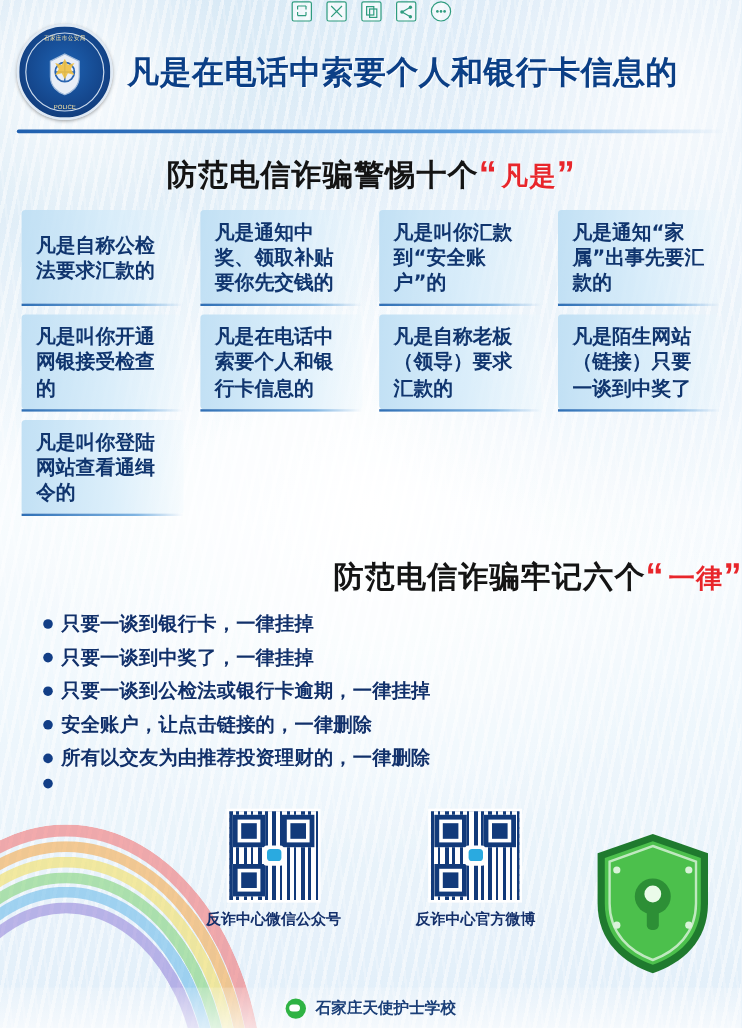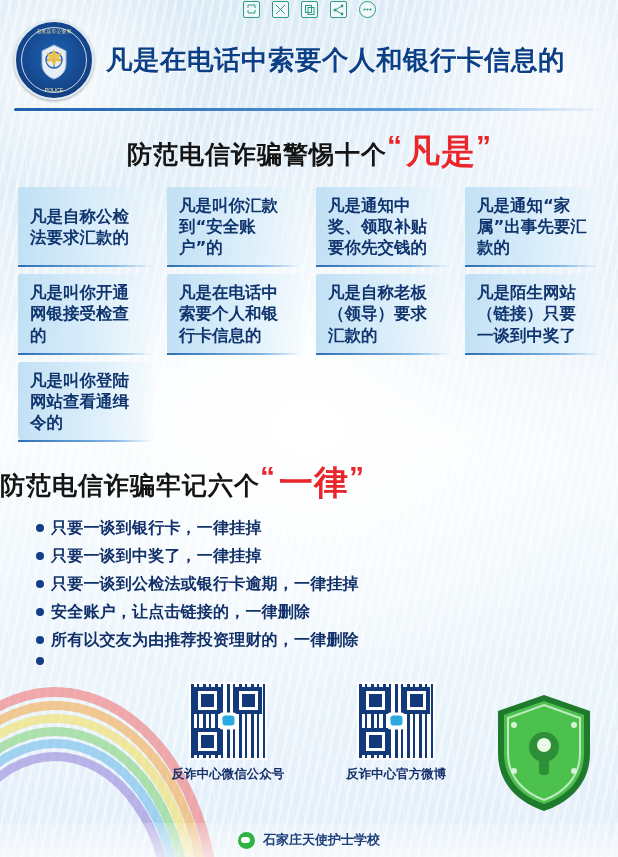--- a/index.html
+++ b/index.html
@@ -150,21 +150,21 @@
   .sec-head .blk {
     font-family: "DejaVu Sans", "Liberation Sans", sans-serif;
     font-weight: bold;
     font-size: 25px;
     color: #141414;
     letter-spacing: 1px;
   }
   .sec-head .red {
     font-family: "DejaVu Sans", "Liberation Sans", sans-serif;
     font-weight: bold;
-    font-size: 34px;
+    font-size: 22px;
     color: #e8262b;
     letter-spacing: 1px;
     margin-left: 4px;
     text-shadow: 1px 1px 0 rgba(255,255,255,.6);
   }
   .sec-head .quote {
     color: #e8262b;
     font-size: 30px;
     font-weight: bold;
     vertical-align: top;
@@ -202,22 +202,22 @@
     font-weight: bold;
     font-size: 16.5px;
     line-height: 1.28;
     color: #10356e;
   }
 
   
   .sec-head-2 {
     position: relative;
     z-index: 10;
-    margin-top: 20px;
-    text-align: left;
+    margin-top: 36px;
+    text-align: right;
     white-space: nowrap;
   }
 
   
   .bullets {
     position: relative;
     z-index: 10;
     margin: 12px 0 0 36px;
   }
   .bullet {
@@ -434,24 +434,24 @@
 
   <div class="sec-head">
     <span class="blk">防范电信诈骗警惕十个</span><span class="quote">“</span><span class="red">凡是</span><span class="quote">”</span>
   </div>
 
   <div class="grid">
     <div class="item">
         <span class="txt">凡是自称公检法要求汇款的</span>
       </div>
     <div class="item">
+        <span class="txt">凡是通知中奖、领取补贴要你先交钱的</span>
+      </div>
+    <div class="item">
         <span class="txt">凡是叫你汇款到“安全账户”的</span>
-      </div>
-    <div class="item">
-        <span class="txt">凡是通知中奖、领取补贴要你先交钱的</span>
       </div>
     <div class="item">
         <span class="txt">凡是通知“家属”出事先要汇款的</span>
       </div>
     <div class="item">
         <span class="txt">凡是叫你开通网银接受检查的</span>
       </div>
     <div class="item">
         <span class="txt">凡是在电话中索要个人和银行卡信息的</span>
       </div>

